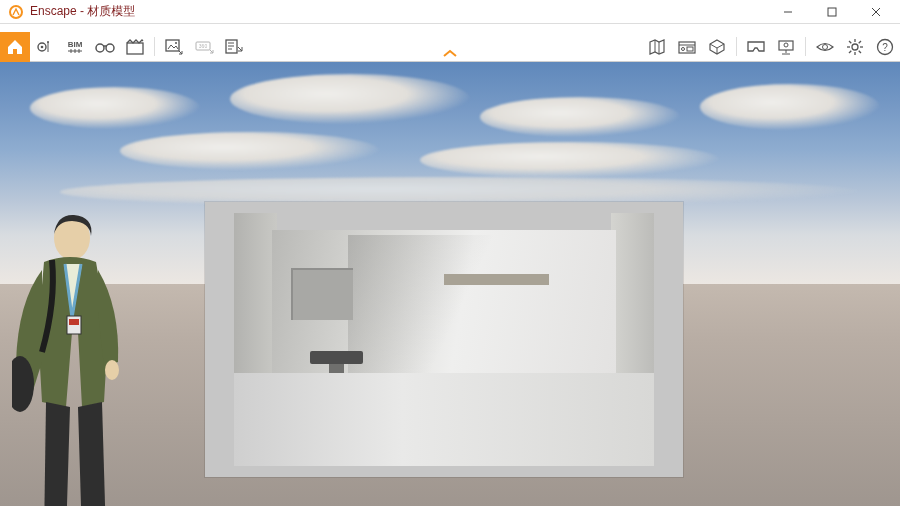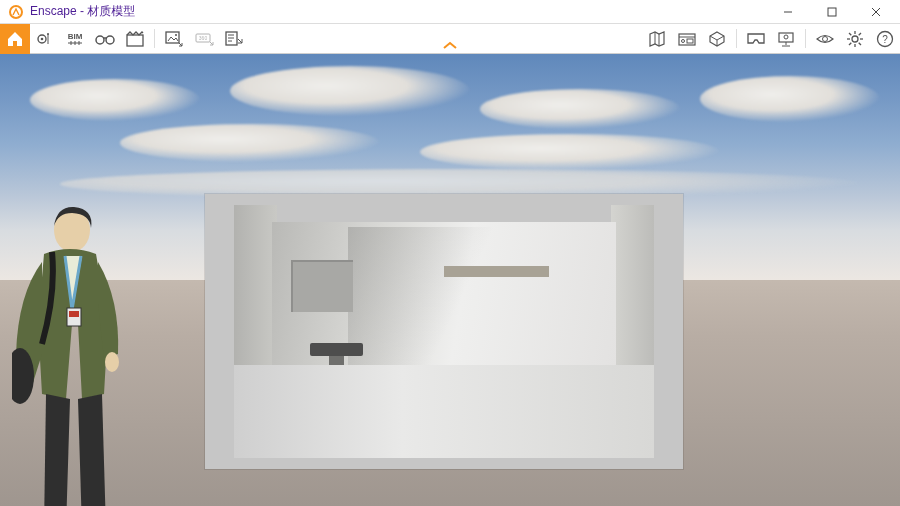--- a/index.html
+++ b/index.html
@@ -13,21 +13,21 @@
     background: #fff;
     display: flex;
     flex-direction: column;
   }
   
   .titlebar {
     height: 24px;
     display: flex;
     align-items: center;
     padding: 0 2px 0 8px;
-    color: #4c1d95;
+    color: #7f1d1d;
     border-bottom: 1px solid #ddd;
   }
   .titlebar .app-icon {
     width: 16px; height: 16px;
     margin-right: 6px;
     display: flex; align-items: center; justify-content: center;
   }
   .titlebar .title { flex: 0 0 auto; }
   .titlebar .spacer { flex: 1; }
   .winbtn {
@@ -36,20 +36,21 @@
     color: #555;
   }
   
   .toolbar {
     height: 30px;
     display: flex;
     align-items: stretch;
     border-bottom: 1px solid #cfcfcf;
     position: relative;
     background: #fff;
+    margin-top: 8px;
   }
   .tbutton {
     width: 30px; height: 30px;
     display: flex; align-items: center; justify-content: center;
     color: #555;
   }
   .tbutton.active {
     background: #f7931e;
     color: #fff;
   }

